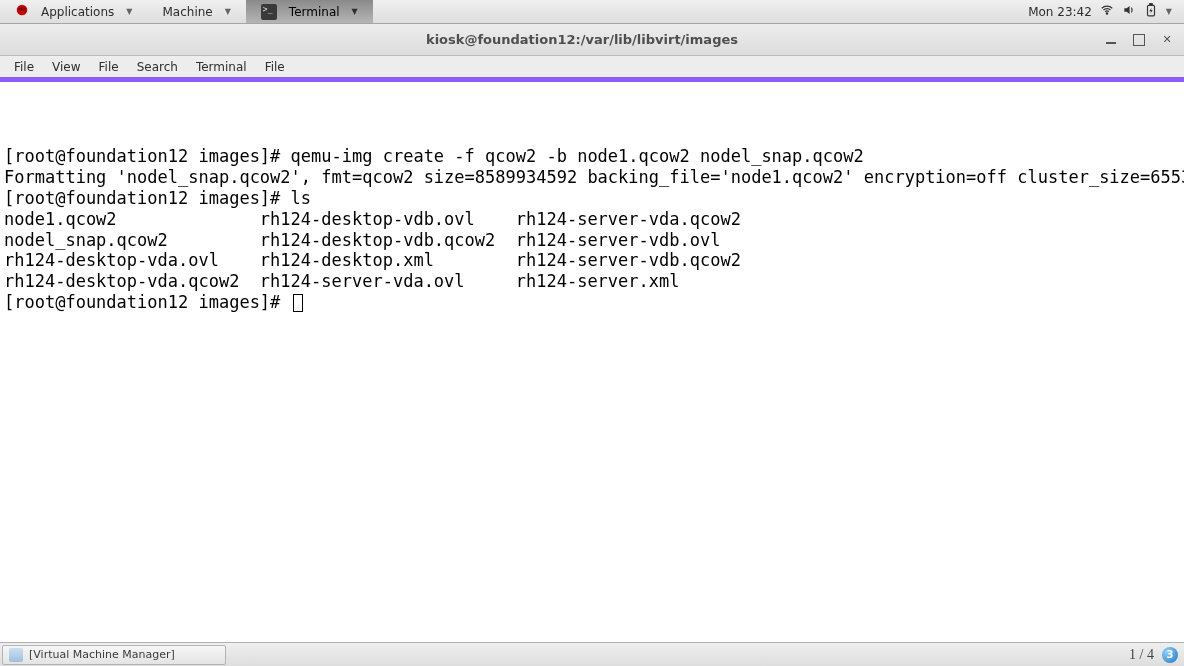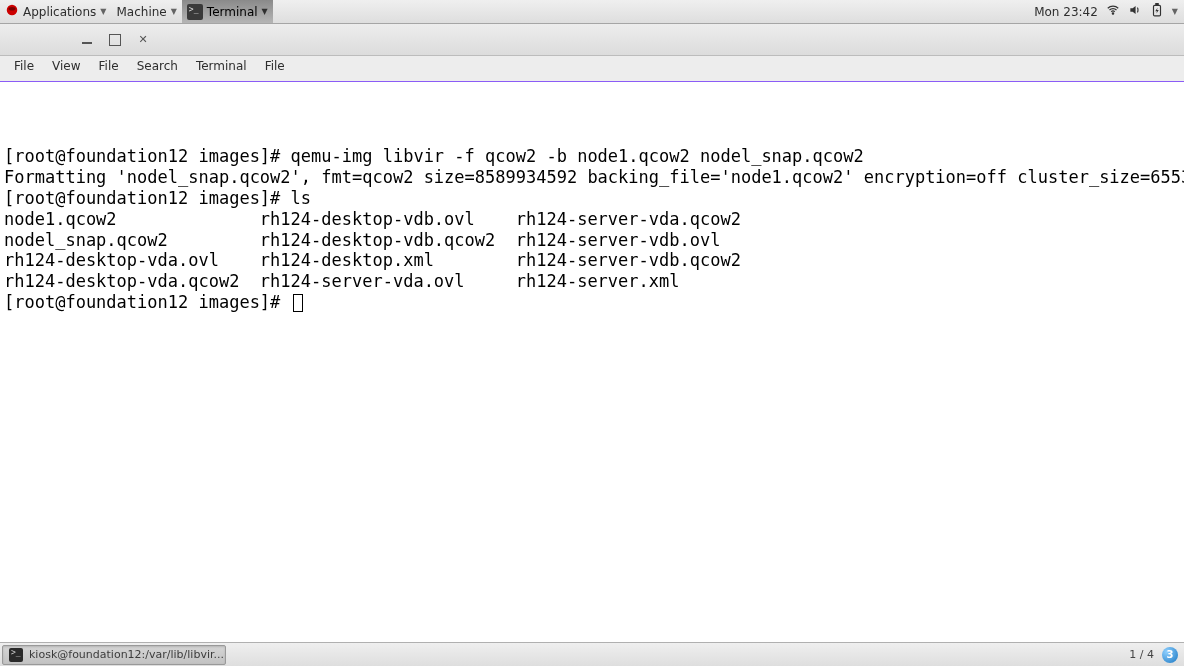--- a/index.html
+++ b/index.html
@@ -1,59 +1,59 @@
 <!DOCTYPE html>
 <html><head>
 <meta charset="utf-8">
 <style>
   * { box-sizing: border-box; }
   html, body { margin:0; padding:0; width:1184px; height:666px; font-family: "DejaVu Sans","Liberation Sans",sans-serif; font-size:12px; color:#2e2e2e; background:#fff; overflow:hidden; }
 
   
   .top-panel { position:absolute; top:0; left:0; right:0; height:24px; background:linear-gradient(#efefef,#dedede); border-bottom:1px solid #a5a5a5; display:flex; align-items:center; }
   .top-panel .left { display:flex; align-items:center; height:100%; }
-  .top-panel .right { margin-left:auto; display:flex; align-items:center; height:100%; padding-right:6px; gap:8px; }
-  .panel-item { display:flex; align-items:center; height:100%; padding:0 5px; cursor:pointer; gap:4px; }
+  .top-panel .right { margin-left:auto; display:flex; align-items:center; height:100%; padding-right:12px; gap:8px; }
+  .panel-item { display:flex; align-items:center; height:100%; padding:0 15px; cursor:pointer; gap:12px; }
   .panel-item.active { background:linear-gradient(#8a8a8a,#b5b5b5); color:#000; }
   .panel-item .drop { font-size:8px; opacity:.7; }
   .redhat-icon svg { width:14px; height:14px; }
   .term-icon-top { width:16px; height:16px; background:#3a3a3a; display:inline-block; position:relative; border-radius:2px; }
   .term-icon-top::after { content:">_"; position:absolute; top:1px; left:2px; font-size:8px; color:#ddd; font-family:monospace; }
 
   .tray-icon svg { width:14px; height:14px; }
   .clock { font-weight:400; }
 
   
   .window { position:absolute; top:24px; left:0; right:0; bottom:24px; background:#fff; display:flex; flex-direction:column; }
   .titlebar { height:32px; background:linear-gradient(#ededed,#dcdcdc); border-bottom:1px solid #bcbcbc; display:flex; align-items:center; }
   .titlebar .title { flex:1; text-align:center; font-weight:bold; color:#4f4f4f; font-size:13px; }
   .win-controls { display:flex; align-items:center; gap:14px; padding:0 10px; }
   .win-btn { width:14px; height:14px; display:flex; align-items:center; justify-content:center; cursor:pointer; color:#555; font-size:13px; line-height:1; }
   .win-btn.min::before { content:""; display:block; width:10px; height:2px; background:#555; margin-top:6px; }
   .win-btn.max::before { content:""; display:block; width:10px; height:10px; border:1.5px solid #555; }
   .win-btn.close::before { content:"✕"; font-size:11px; font-weight:bold; }
 
-  .menubar { height:26px; background:#ededed; border-bottom:1px solid #8b5cf6; display:flex; align-items:flex-start; padding:0 6px; gap:2px; }
+  .menubar { height:26px; background:#ededed; border-bottom:5px solid #8b5cf6; display:flex; align-items:center; padding:0 6px; gap:2px; }
   .menu-item { padding:3px 8px; cursor:pointer; border-radius:3px; }
 
   .terminal-body { flex:1; background:#fff; color:#000; font-family:"DejaVu Sans Mono","Liberation Mono",monospace; font-size:17px; line-height:20.8px; white-space:pre; padding:2px 4px 4px 4px; overflow:hidden; }
   .cursor { display:inline-block; width:10px; height:18px; border:1px solid #000; vertical-align:text-bottom; margin-left:2px; }
 
   
   .bottom-panel { position:absolute; left:0; right:0; bottom:0; height:24px; background:linear-gradient(#efefef,#dedede); border-top:1px solid #b0b0b0; display:flex; align-items:center; }
   .task-btn { height:20px; width:224px; margin:2px 2px; border:1px solid #b4b4b4; background:linear-gradient(#f6f6f6,#e4e4e4); display:flex; align-items:center; gap:6px; padding:0 6px; font-size:11px; color:#3c3c3c; cursor:pointer; border-radius:2px; overflow:hidden; white-space:nowrap; }
   .task-btn.active { background:linear-gradient(#d5d5d5,#c2c2c2); border-color:#999; box-shadow:inset 0 1px 2px rgba(0,0,0,.15);}
   .task-btn .ticon { width:14px; height:14px; flex-shrink:0; background:#555; border-radius:2px; }
   .task-btn .ticon.vmm { background:linear-gradient(#c8dff3,#a0c0dd); }
   .task-btn .ticon.shot { background:linear-gradient(#fff,#ddd); }
   .task-btn .ticon.term { background:#2a2a2a; position:relative; }
   .task-btn .ticon.term::after { content:">_"; position:absolute; top:0; left:2px; font-size:8px; color:#ccc; font-family:monospace; }
 
   .bottom-right { margin-left:auto; display:flex; align-items:center; gap:8px; padding-right:6px; }
-  .ws-indicator { font-size:11px; color:#444; }
+  .ws-indicator { font-size:14px; color:#444;font-family:Liberation Serif, serif; }
   .little-circle { width:16px; height:16px; border-radius:50%; background:radial-gradient(circle at 30% 30%, #8fd0ff, #1a77c2); color:#fff; font-size:10px; font-weight:bold; display:flex; align-items:center; justify-content:center; }
 </style>
 </head>
 <body>
 
 <div class="top-panel">
   <div class="left">
     <div class="panel-item">
       <span class="redhat-icon">
         <svg viewBox="0 0 24 24">
@@ -97,52 +97,53 @@
           <path d="M13 8l-4 6h3l-1 4 4-6h-3l1-4z" fill="#333" stroke="none"></path>
         </svg>
     </span>
     <span class="drop" style="font-size:8px;opacity:.7;">▼</span>
   </div>
 </div>
 
 <div class="window">
   <div class="titlebar">
     <div style="width:70px"></div>
+    <div class="title">kiosk@foundation12:/var/lib/libvirt/images</div>
     <div class="win-controls">
       <div class="win-btn min"></div>
       <div class="win-btn max"></div>
       <div class="win-btn close"></div>
     </div>
   </div>
 
   <div class="menubar">
     <div class="menu-item">File</div>
     <div class="menu-item">View</div>
     <div class="menu-item">File</div>
     <div class="menu-item">Search</div>
     <div class="menu-item">Terminal</div>
     <div class="menu-item">File</div>
   </div>
 
   <div class="terminal-body"><span>
 
 
-</span><span>[root@foundation12 images]# </span><span>qemu-img libvir -f qcow2 -b node1.qcow2 nodel_snap.qcow2</span>
+</span><span>[root@foundation12 images]# </span><span>qemu-img create -f qcow2 -b node1.qcow2 nodel_snap.qcow2</span>
 <span>Formatting 'nodel_snap.qcow2', fmt=qcow2 size=8589934592 backing_file='node1.qcow2' encryption=off cluster_size=65536 lazy_refcounts=off</span>
 <span>[root@foundation12 images]# </span><span>ls</span>
 <span>node1.qcow2              rh124-desktop-vdb.ovl    rh124-server-vda.qcow2</span>
 <span>nodel_snap.qcow2         rh124-desktop-vdb.qcow2  rh124-server-vdb.ovl</span>
 <span>rh124-desktop-vda.ovl    rh124-desktop.xml        rh124-server-vdb.qcow2</span>
 <span>rh124-desktop-vda.qcow2  rh124-server-vda.ovl     rh124-server.xml</span>
 <span>[root@foundation12 images]# </span><span class="cursor"></span></div>
 </div>
 
 <div class="bottom-panel">
-  <div class="task-btn active">
-    <span class="ticon term"></span>
-    <span>kiosk@foundation12:/var/lib/libvir...</span>
+  <div class="task-btn">
+    <span class="ticon vmm"></span>
+    <span>[Virtual Machine Manager]</span>
   </div>
 
   <div class="bottom-right">
     <span class="ws-indicator">1 / 4</span>
     <span class="little-circle">3</span>
   </div>
 </div>
 
 </body></html>

